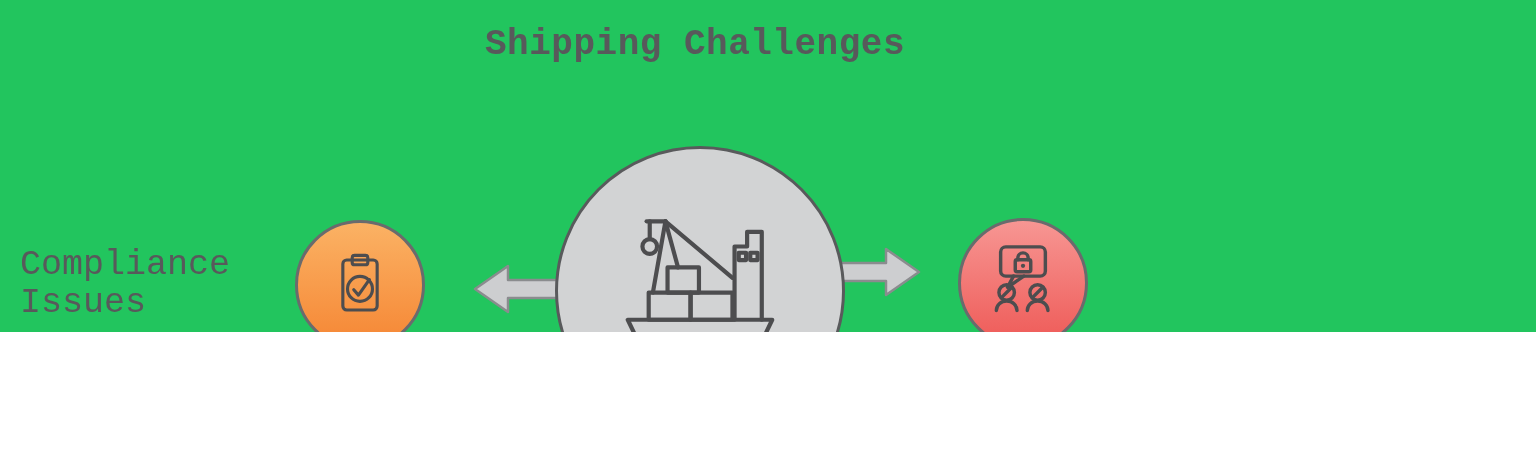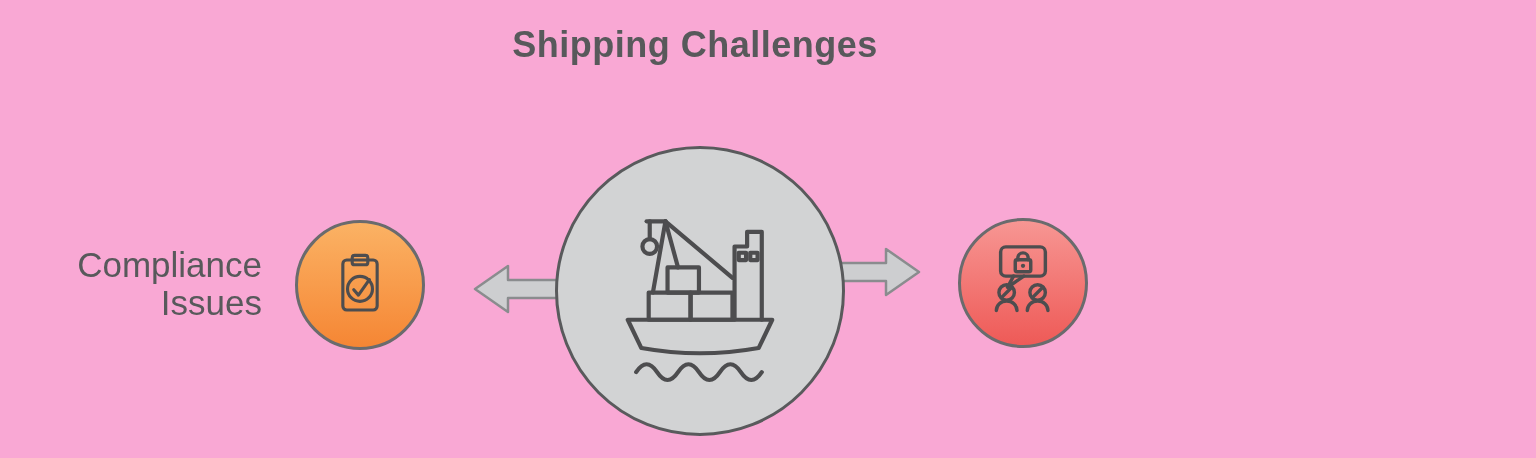--- a/index.html
+++ b/index.html
@@ -2,23 +2,24 @@
 <html><head>
 <meta charset="utf-8">
 <style>
   * { margin: 0; padding: 0; box-sizing: border-box; }
   html, body { background: #ffffff; }
   body { font-family: "Liberation Sans", sans-serif; }
 
   .canvas {
     position: relative;
     width: 1536px;
-    height: 458px;
-    background: #f9a8d4;
+    height: 332px;
+    background: #22c55e;
     overflow: hidden;
+    font-family: Liberation Mono, monospace;
   }
 
   .title {
     position: absolute;
     left: 480px;
     top: 24px;
     width: 430px;
     text-align: center;
     font-size: 36px;
     font-weight: 600;
@@ -26,21 +27,21 @@
     letter-spacing: 0.5px;
   }
 
   .node-label {
     position: absolute;
     font-size: 35px;
     font-weight: 500;
     color: #58595b;
     line-height: 38px;
   }
-  .label-left  { left: 20px;  top: 246px; width: 242px; text-align: right; }
+  .label-left  { left: 20px;  top: 246px; width: 242px; text-align: left; }
   .label-right { left: 1134px; top: 246px; width: 352px; text-align: left; }
 
   .center-node {
     position: absolute;
     left: 555px;
     top: 146px;
     width: 290px;
     height: 290px;
     border-radius: 50%;
     background: #d2d3d4;

